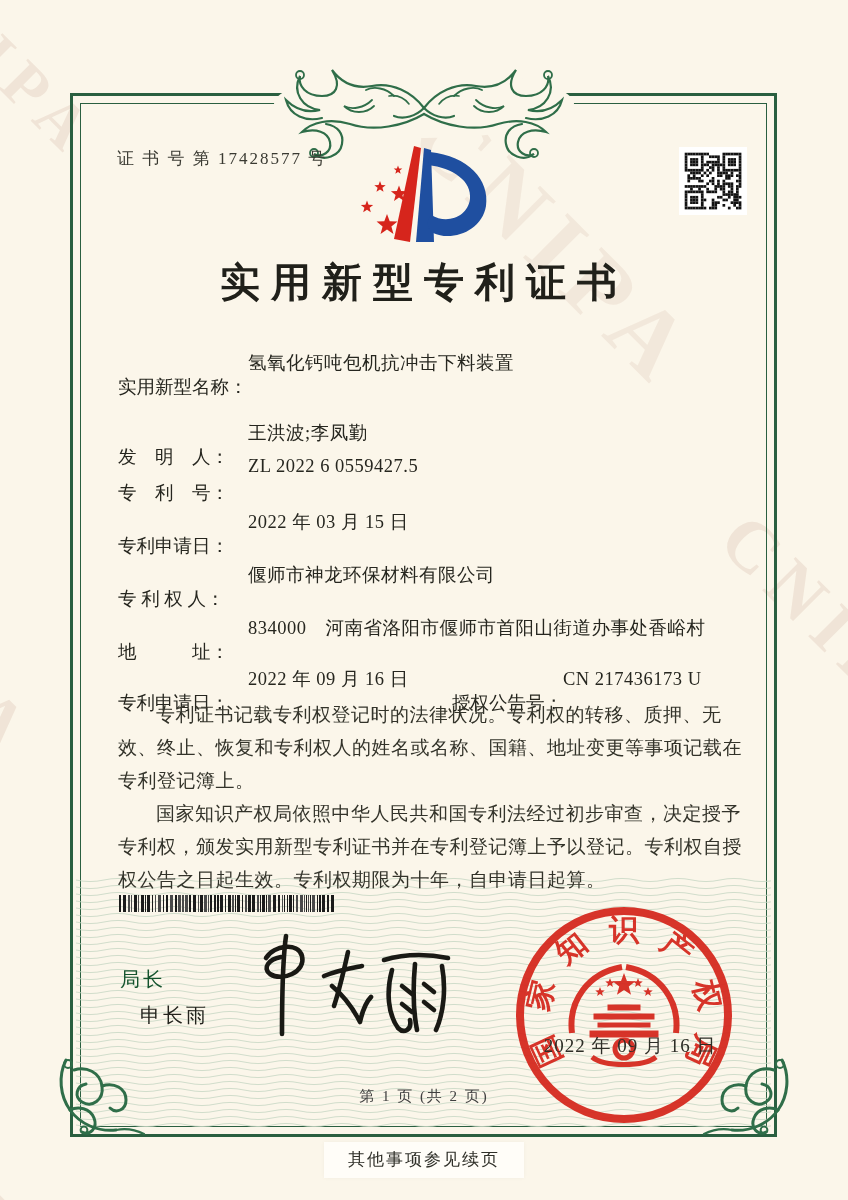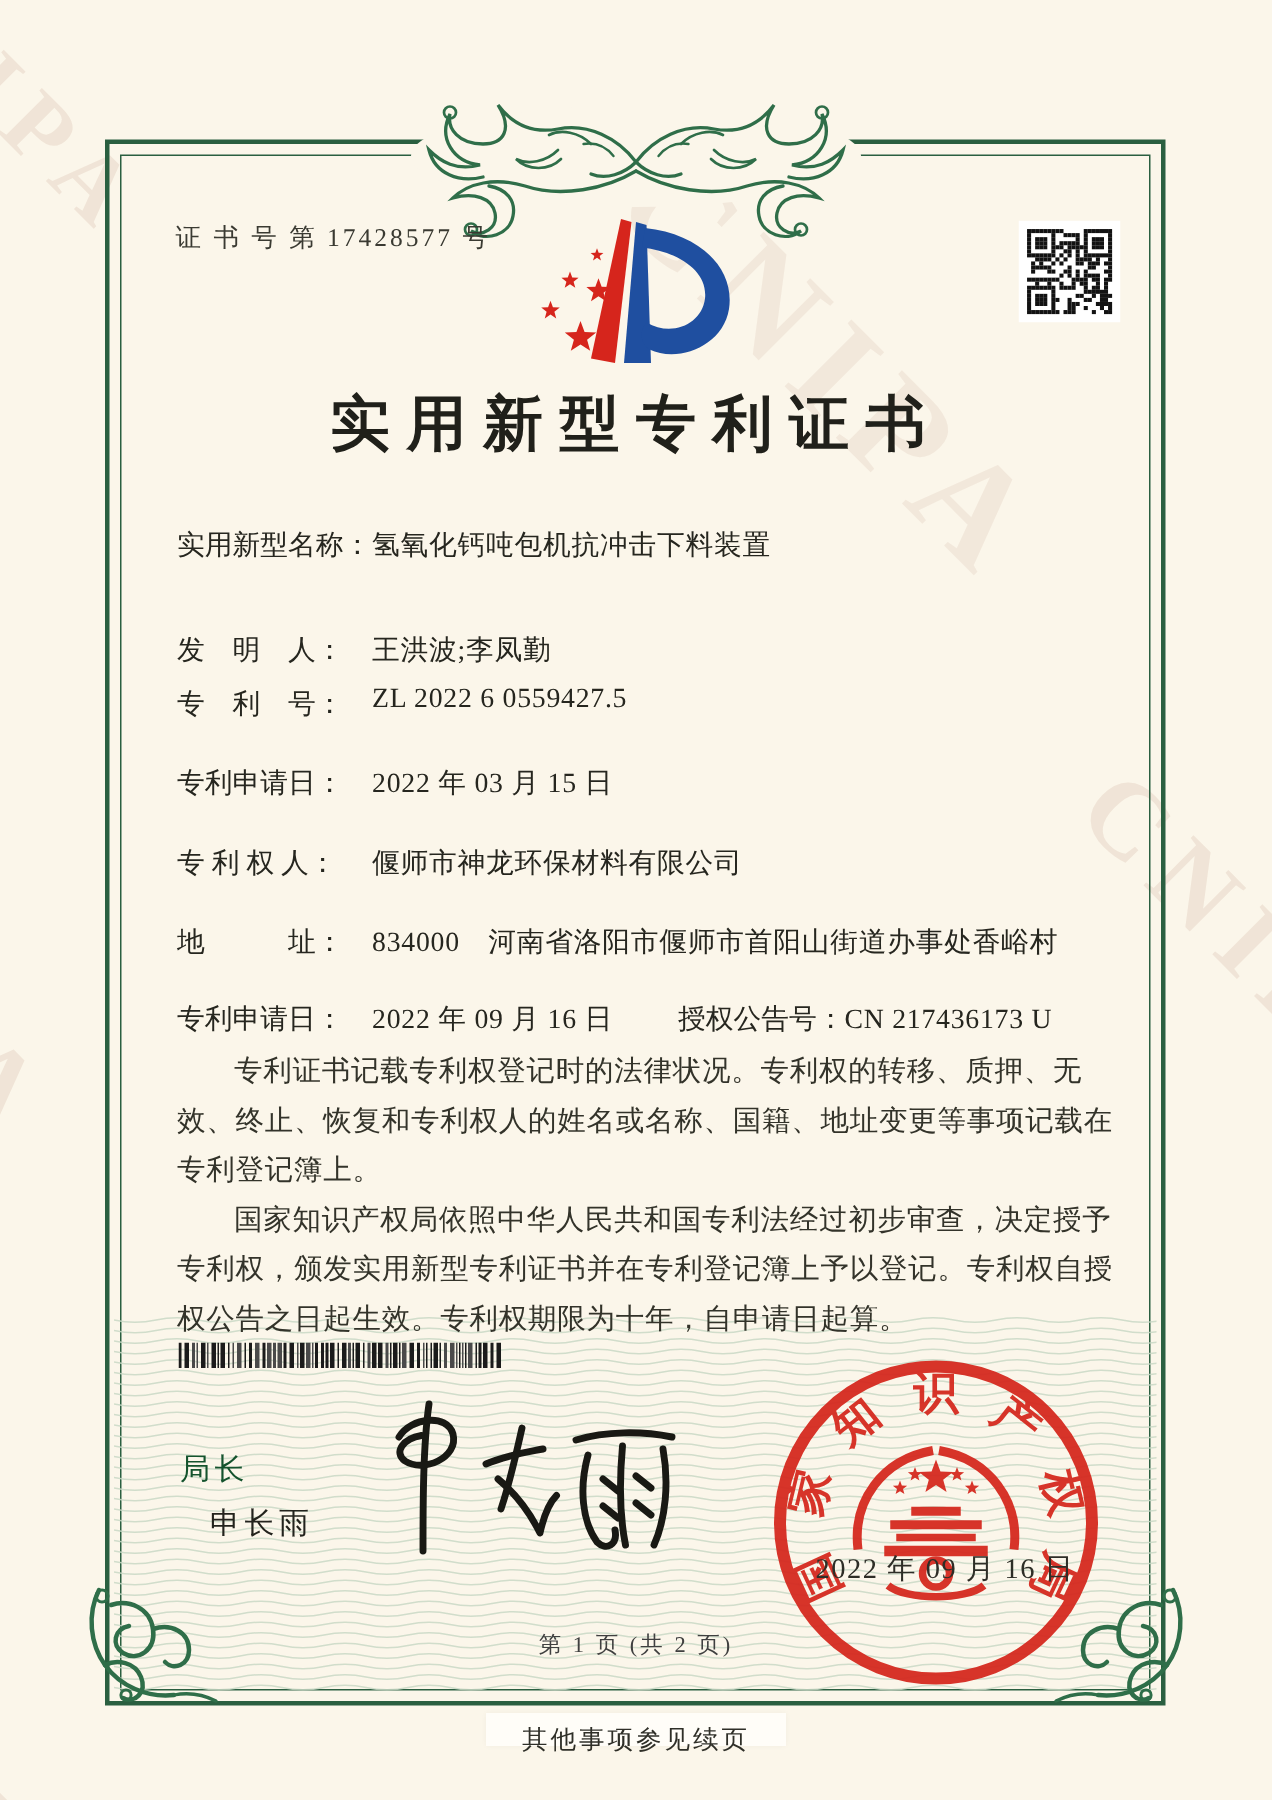--- a/index.html
+++ b/index.html
@@ -19,41 +19,41 @@
     border:3px solid #2a5f40;z-index:2;}
   .frame-inner{position:absolute;left:80px;top:103px;width:685px;height:1022px;
     border:1px solid #2a5f40;z-index:2;}
   .abs{position:absolute;}
   .cert-no{left:117px;top:147px;font-size:17px;letter-spacing:2px;color:#3a3a32;z-index:5;}
   .title{left:0;top:255px;width:848px;text-align:center;font-size:40px;font-weight:bold;
     letter-spacing:11px;color:#20201a;z-index:5;}
   
   .fields{left:118px;top:350px;width:640px;z-index:5;}
   .frow{position:absolute;left:0;white-space:nowrap;font-size:18.5px;}
-  .flabel{display:inline-block;width:130px;vertical-align:top;}
+  .flabel{display:inline-block;width:130px;vertical-align:top;margin-top:24px;}
   .fvalue{letter-spacing:.5px;}
   .fvalue-fixed{display:inline-block;width:204px;}
   
   .body-text{left:118px;top:698px;width:638px;font-size:19px;line-height:1.74;
     letter-spacing:.5px;color:#33332a;z-index:5;}
   .body-text p{margin:0;text-indent:2em;}
   
   .band{left:76px;top:876px;z-index:3;}
   .barcode{left:119px;top:895px;z-index:5;}
   .officer-title{left:120px;top:966px;font-size:20px;letter-spacing:3px;
     font-family:"Liberation Sans","DejaVu Sans",sans-serif;color:#14532d;z-index:6;}
   .officer-name{left:120px;top:1002px;font-size:20px;letter-spacing:3px;
     font-family:"Liberation Sans","DejaVu Sans",sans-serif;color:#23231d;z-index:6;margin-left:20px;}
   .signature{left:252px;top:930px;z-index:6;}
   .seal{left:504px;top:897px;z-index:6;opacity:.94;}
   .seal-date{left:528px;top:1033px;width:204px;text-align:center;font-size:19px;
     letter-spacing:1px;color:#2e2e27;z-index:7;white-space:nowrap;}
   .page-indicator{left:0;top:1087px;width:848px;text-align:center;font-size:15px;
     letter-spacing:2px;color:#404040;z-index:6;}
-  .note-box{left:324px;top:1142px;width:200px;height:22px;background:#fffdf8;
+  .note-box{left:324px;top:1142px;width:200px;height:36px;background:#fffdf8;
     text-align:center;line-height:36px;font-size:17px;letter-spacing:2px;
     color:#2f2f28;z-index:6;box-shadow:0 0 4px rgba(0,0,0,.04);}
   .ornament{z-index:4;}
   .logo{left:336px;top:136px;z-index:5;}
   .qr{left:679px;top:147px;z-index:5;}
 </style>
 </head>
 <body>
 
 <div class="page">

